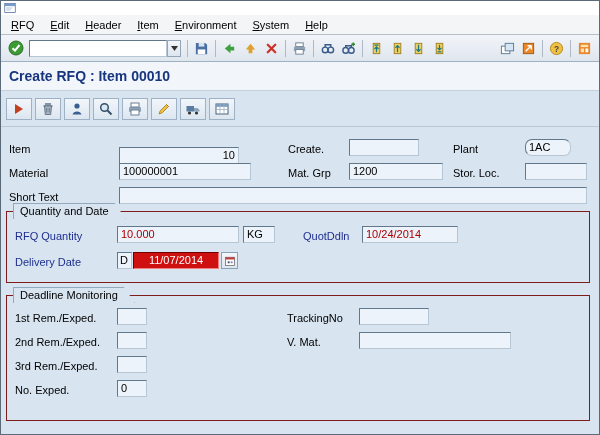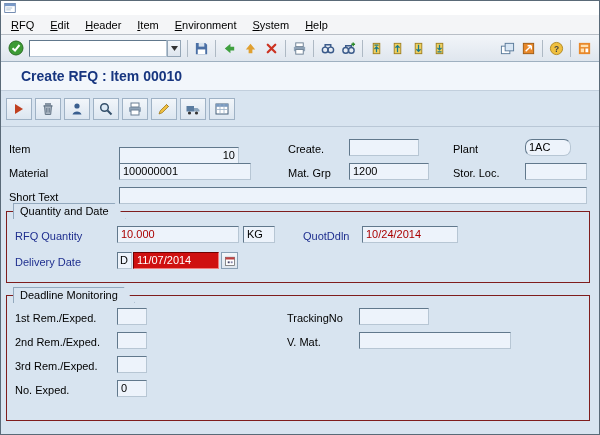--- a/index.html
+++ b/index.html
@@ -14,33 +14,33 @@
   .mitem u{text-decoration:underline;}
 
   .toolbar{height:27px;background:linear-gradient(#f2f5f9,#dfe6ee);border-bottom:1px solid #9fb0c0;display:flex;align-items:center;padding:0 4px;}
   .tbtn{width:21px;height:20px;border:none;background:transparent;display:flex;align-items:center;justify-content:center;padding:0;margin:0;}
   .sep{width:1px;height:17px;background:#aeb9c4;margin:0 3px;flex:0 0 1px;}
   .cmdbox{display:flex;align-items:center;margin:0 3px;}
   .cmdinput{width:138px;height:17px;border:1px solid;border-color:#61788c #b7c6d4 #b7c6d4 #61788c;background:#fff;font-family:"Liberation Sans",sans-serif;font-size:11px;padding:0 2px;}
   .cmddrop{width:14px;height:17px;border:1px solid #93a5b6;background:linear-gradient(#f4f7fa,#dde5ee);display:flex;align-items:center;justify-content:center;padding:0;}
   .rightgrp{margin-left:auto;display:flex;align-items:center;}
 
-  .titlerow{height:29px;background:#f2f6fb;border-bottom:1px solid #c2cfdd;display:flex;align-items:center;padding-left:20px;}
+  .titlerow{height:29px;background:#f2f6fb;border-bottom:1px solid #c2cfdd;display:flex;align-items:center;padding-left:8px;}
   .ptitle{font-size:14px;font-weight:bold;color:#17357f;}
 
   .apptoolbar{height:36px;background:#d8e4f0;border-bottom:1px solid #b9c7d6;display:flex;align-items:center;padding:0 5px;}
   .abtn{width:26px;height:22px;margin-right:3px;border:1px solid #9fb2c5;background:linear-gradient(#f2f6fa,#dce6f0);display:flex;align-items:center;justify-content:center;padding:0;}
 
   .content{position:relative;height:307px;background:#d8e4f0;}
   .lbl{position:absolute;height:17px;line-height:17px;white-space:nowrap;}
   .fld{position:absolute;height:17px;line-height:15px;background:#edf3fb;border:1px solid;border-color:#61788c #b7c6d4 #b7c6d4 #61788c;padding:0 3px;white-space:nowrap;overflow:hidden;}
   .ralign{text-align:right;margin-top:8px;}
   .red{color:#aa0000;}
   .blulbl{color:#1f2f8f;}
-  .err{background:#cf1010;color:#fff;border-color:#700000 #f08080 #f08080 #700000;}
+  .err{background:#cf1010;color:#fff;border-color:#700000 #f08080 #f08080 #700000;text-align:center;}
   .grp{position:absolute;border:1px solid #7f1d1d;}
   .gtab{position:absolute;top:-9px;left:6px;height:16px;line-height:15px;padding:0 16px 0 6px;background:#d8e4f0;border:1px solid #92a8bd;border-bottom:none;clip-path:polygon(0 0,calc(100% - 11px) 0,100% 100%,0 100%);white-space:nowrap;}
   .pickbtn{position:absolute;width:17px;height:17px;border:1px solid #8aa0b4;background:linear-gradient(#f4f7fa,#dde5ee);padding:0;display:flex;align-items:center;justify-content:center;}
 </style>
 </head>
 <body>
 
 <div class="window">
 
   <div class="titlebar">
@@ -247,21 +247,21 @@
     <span class="lbl" style="left:8px;top:14px;">Item</span>
     <div class="fld ralign" style="left:118px;top:12px;width:120px;">10</div>
     <span class="lbl" style="left:287px;top:14px;">Create.</span>
     <div class="fld" style="left:348px;top:12px;width:70px;"></div>
     <span class="lbl" style="left:452px;top:14px;">Plant</span>
     <div class="fld" style="left:524px;top:12px;width:46px;border-radius:7px;">1AC</div>
 
     <span class="lbl" style="left:8px;top:38px;">Material</span>
     <div class="fld" style="left:118px;top:36px;width:132px;">100000001</div>
     <span class="lbl" style="left:287px;top:38px;">Mat. Grp</span>
-    <div class="fld" style="left:348px;top:36px;width:80px;">1200</div>
+    <div class="fld" style="left:348px;top:36px;width:94px;">1200</div>
     <span class="lbl" style="left:452px;top:38px;">Stor. Loc.</span>
     <div class="fld" style="left:524px;top:36px;width:62px;"></div>
 
     <span class="lbl" style="left:8px;top:62px;">Short Text</span>
     <div class="fld" style="left:118px;top:60px;width:468px;"></div>
 
     <div class="grp" style="left:5px;top:84px;width:584px;height:72px;">
       <span class="gtab">Quantity and Date</span>
       <span class="lbl blulbl" style="left:8px;top:16px;">RFQ Quantity</span>
       <div class="fld red" style="left:110px;top:14px;width:122px;">10.000</div>

